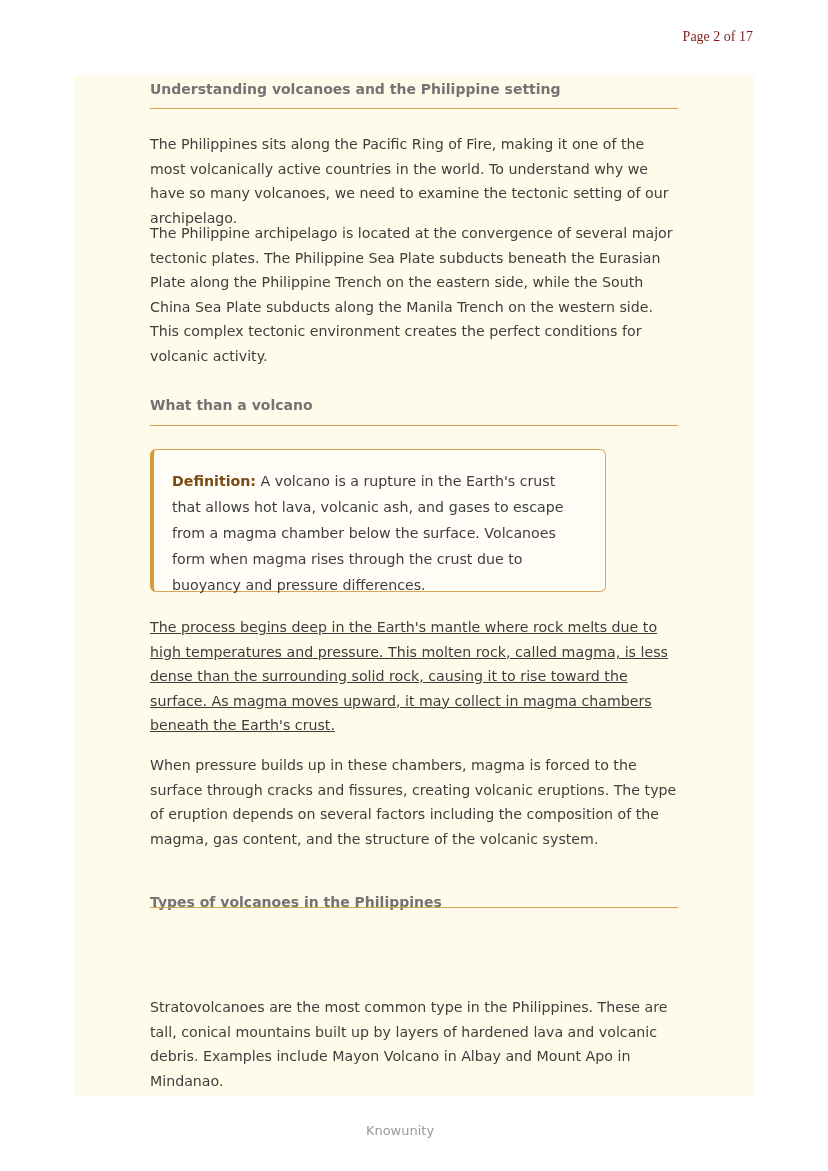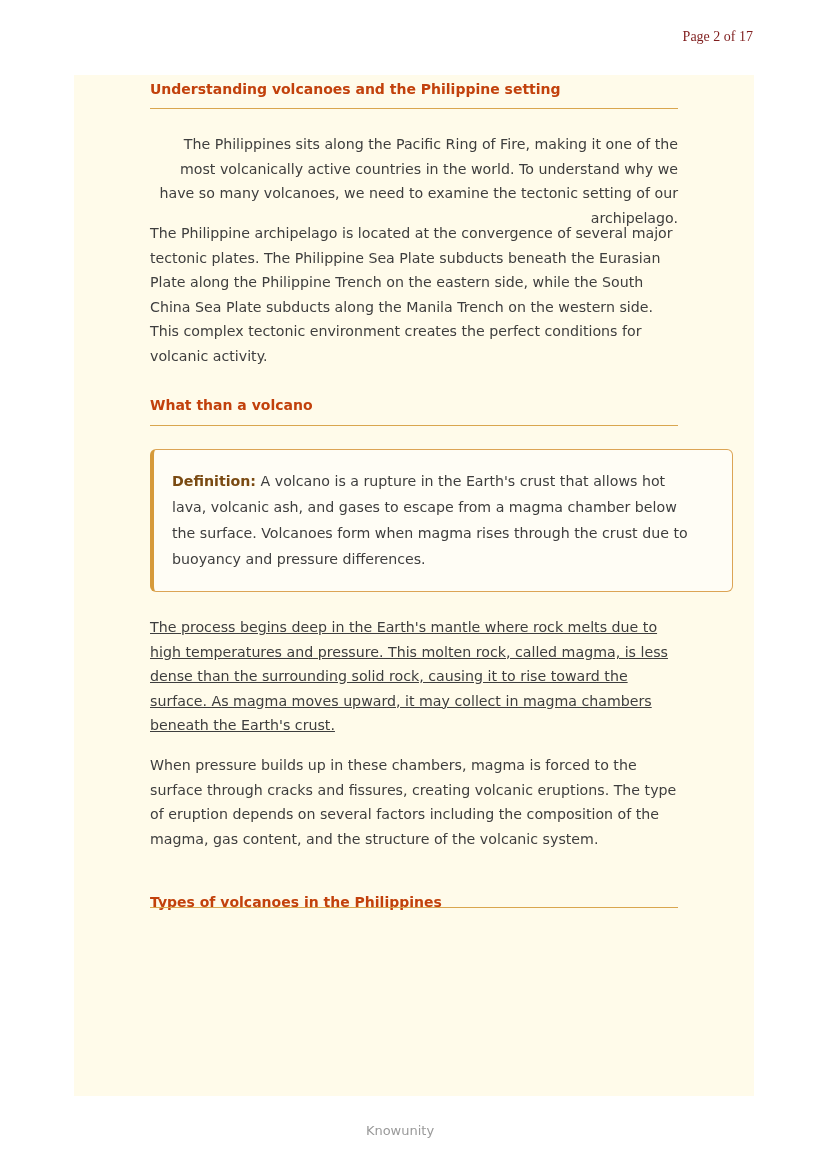--- a/index.html
+++ b/index.html
@@ -3,48 +3,49 @@
 <meta charset="utf-8">
 <style>
   html, body { margin: 0; padding: 0; background: #ffffff; }
   body { width: 828px; height: 1171px; position: relative; overflow: hidden;
          font-family: "DejaVu Sans", sans-serif; color: #3b3b3b; }
   .page-num { position: absolute; top: 29px; right: 75px; font-family: "Liberation Serif", serif;
               font-size: 14px; color: #7f1d1d; }
   .sheet { position: absolute; left: 74px; top: 75px; width: 680px; height: 1021px;
            background: #fffbea; }
   .content { position: absolute; left: 76px; width: 528px; }
-  h2 { margin: 0; font-size: 14px; font-weight: bold; color: #c2410c; line-height: 22px; }
+  h2 { margin: 0; font-size: 14px; font-weight: bold; color: #737373; line-height: 22px; }
   .rule { position: absolute; left: 76px; width: 528px; height: 1px; background: #d9a64f; }
   p { margin: 0; font-size: 14.2px; line-height: 24.5px; color: #3e3e3e; }
-  .defbox { position: absolute; left: 76px; width: 583px; border: 1px solid #dca455;
+  .defbox { position: absolute; left: 76px; width: 456px; border: 1px solid #dca455;
             border-left: 4px solid #d69a3a; border-radius: 6px; background: #fffdf5;
             box-sizing: border-box; padding: 18px 32px 18px 18px; }
   .defbox .label { font-weight: bold; color: #7a4a12; }
   .footer { position: absolute; top: 1123px; left: 0; width: 800px; text-align: center;
             font-size: 13px; color: #9a9a9a; }
 </style>
 </head>
 <body>
 
 <div class="page-num">Page 2 of 17</div>
 
 <div class="sheet">
   <h2 class="content" style="top:3px;">Understanding volcanoes and the Philippine setting</h2>
   <div class="rule" style="top:33px;"></div>
-  <p class="content" style="top:57px;text-align:right;">The Philippines sits along the Pacific Ring of Fire, making it one of the most volcanically active countries in the world. To understand why we have so many volcanoes, we need to examine the tectonic setting of our archipelago.</p>
+  <p class="content" style="top:57px;">The Philippines sits along the Pacific Ring of Fire, making it one of the most volcanically active countries in the world. To understand why we have so many volcanoes, we need to examine the tectonic setting of our archipelago.</p>
   <p class="content" style="top:146px;">The Philippine archipelago is located at the convergence of several major tectonic plates. The Philippine Sea Plate subducts beneath the Eurasian Plate along the Philippine Trench on the eastern side, while the South China Sea Plate subducts along the Manila Trench on the western side. This complex tectonic environment creates the perfect conditions for volcanic activity.</p>
 
   <h2 class="content" style="top:319px;">What than a volcano</h2>
   <div class="rule" style="top:350px;"></div>
 
   <div class="defbox" style="top:374px; height:143px;">
     <p style="line-height:26px;"><span class="label">Definition:</span><span> A volcano is a rupture in the Earth's crust that allows hot lava, volcanic ash, and gases to escape from a magma chamber below the surface. Volcanoes form when magma rises through the crust due to buoyancy and pressure differences.</span></p>
   </div>
 
   <p class="content" style="top:540px;text-decoration:underline;">The process begins deep in the Earth's mantle where rock melts due to high temperatures and pressure. This molten rock, called magma, is less dense than the surrounding solid rock, causing it to rise toward the surface. As magma moves upward, it may collect in magma chambers beneath the Earth's crust.</p>
   <p class="content" style="top:678px;">When pressure builds up in these chambers, magma is forced to the surface through cracks and fissures, creating volcanic eruptions. The type of eruption depends on several factors including the composition of the magma, gas content, and the structure of the volcanic system.</p>
 
   <h2 class="content" style="top:816px;">Types of volcanoes in the Philippines</h2>
   <div class="rule" style="top:832px;"></div>
+  <p class="content" style="top:920px;">Stratovolcanoes are the most common type in the Philippines. These are tall, conical mountains built up by layers of hardened lava and volcanic debris. Examples include Mayon Volcano in Albay and Mount Apo in Mindanao.</p>
 </div>
 
 <div class="footer">Knowunity</div>
 
 </body></html>

